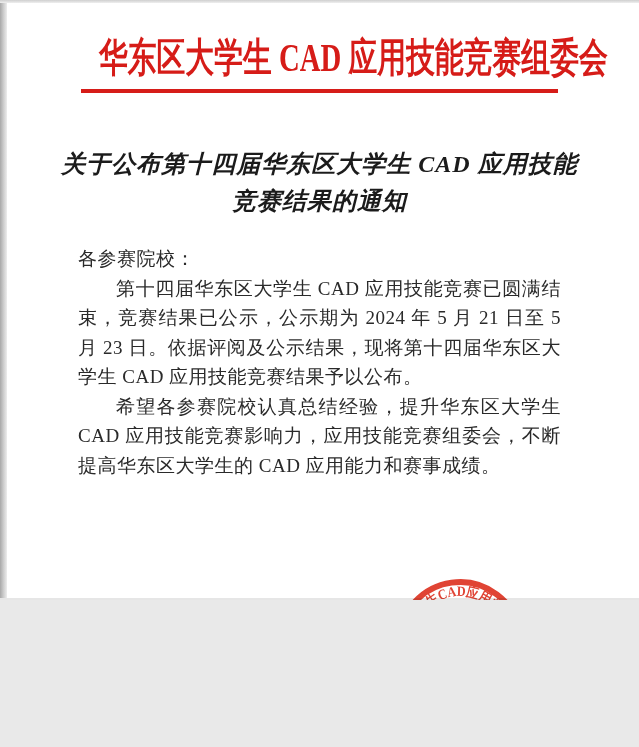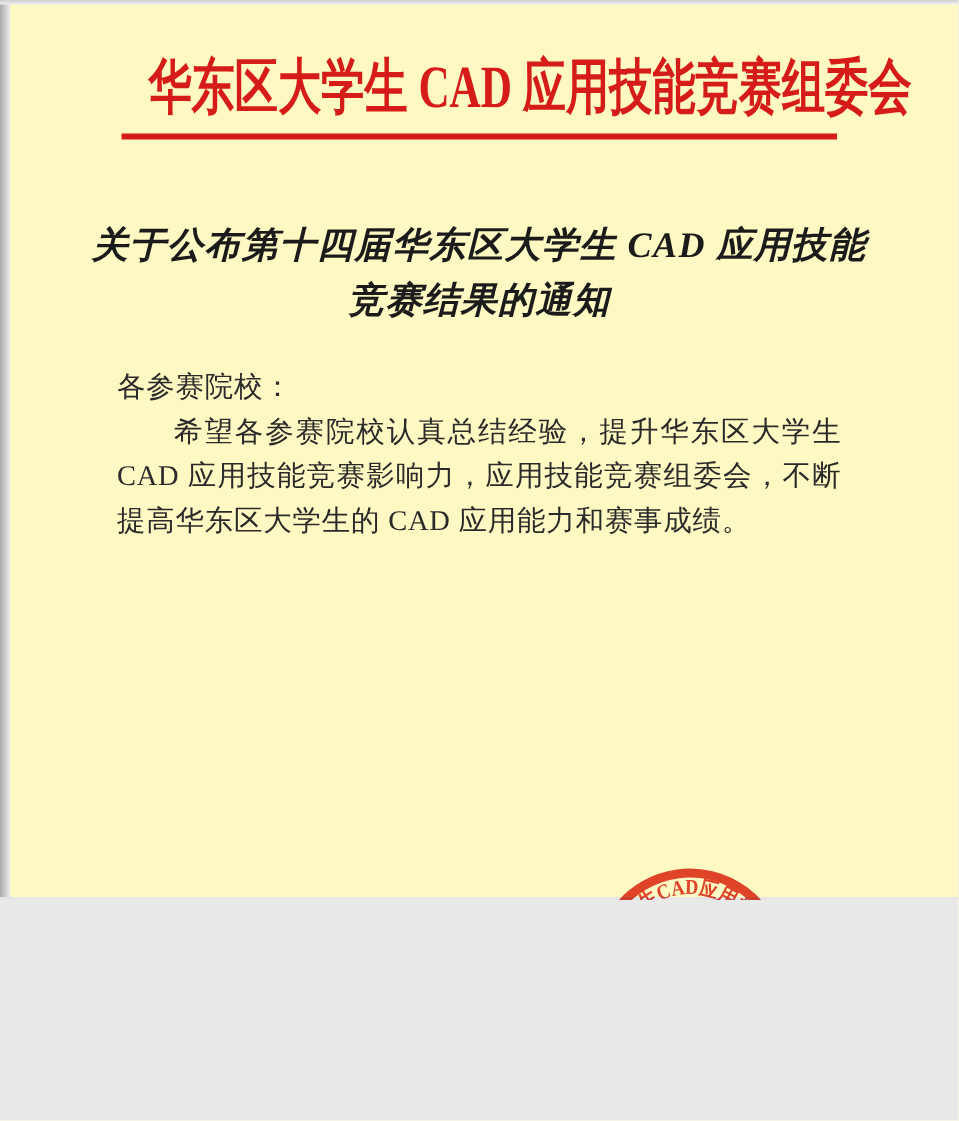--- a/index.html
+++ b/index.html
@@ -1,20 +1,20 @@
 <!DOCTYPE html>
 <html><head>
 <meta charset="utf-8">
 <style>
   html,body{margin:0;padding:0;background:#e9e9e9;}
   .page{
     position:relative;
     width:639px;height:600px;
     margin:0 auto;
-    background:#fef9c3;
+    background:#ffffff;
     overflow:hidden;
     font-family:"Liberation Serif","DejaVu Serif",serif;
     box-sizing:border-box;
   }
   
   .edge-left{
     position:absolute;left:0;top:0;bottom:0;width:7px;
     background:linear-gradient(90deg,#a8a8a8 0%,#c9c9c9 45%,#ededed 100%);
   }
   .edge-top{
@@ -118,20 +118,21 @@
     <div class="red-rule"></div>
   </header>
 
   <h2 class="doc-title">
     <span>关于公布第十四届华东区大学生 CAD 应用技能</span><br>
     <span>竞赛结果的通知</span>
   </h2>
 
   <div class="body-text">
     <p class="salutation">各参赛院校：</p>
+    <p class="para">第十四届华东区大学生 CAD 应用技能竞赛已圆满结束，竞赛结果已公示，公示期为 2024 年 5 月 21 日至 5 月 23 日。依据评阅及公示结果，现将第十四届华东区大学生 CAD 应用技能竞赛结果予以公布。</p>
     <p class="para">希望各参赛院校认真总结经验，提升华东区大学生 CAD 应用技能竞赛影响力，应用技能竞赛组委会，不断提高华东区大学生的 CAD 应用能力和赛事成绩。</p>
   </div>
 
   <p class="sig-org">华东区大学生 CAD 应用技能竞赛组委会</p>
   <p class="sig-date">2033 年 5 月 24 日</p>
 
   <svg class="seal" viewBox="0 0 200 200" xmlns="http://www.w3.org/2000/svg">
     <defs>
       <path id="sealArcTop" d="M 33.1 120.4 A 70 70 0 1 1 166.9 120.4" fill="none"></path>
       <path id="sealArcBottom" d="M 40.1 146.8 A 76 76 0 0 0 159.9 146.8" fill="none"></path>

